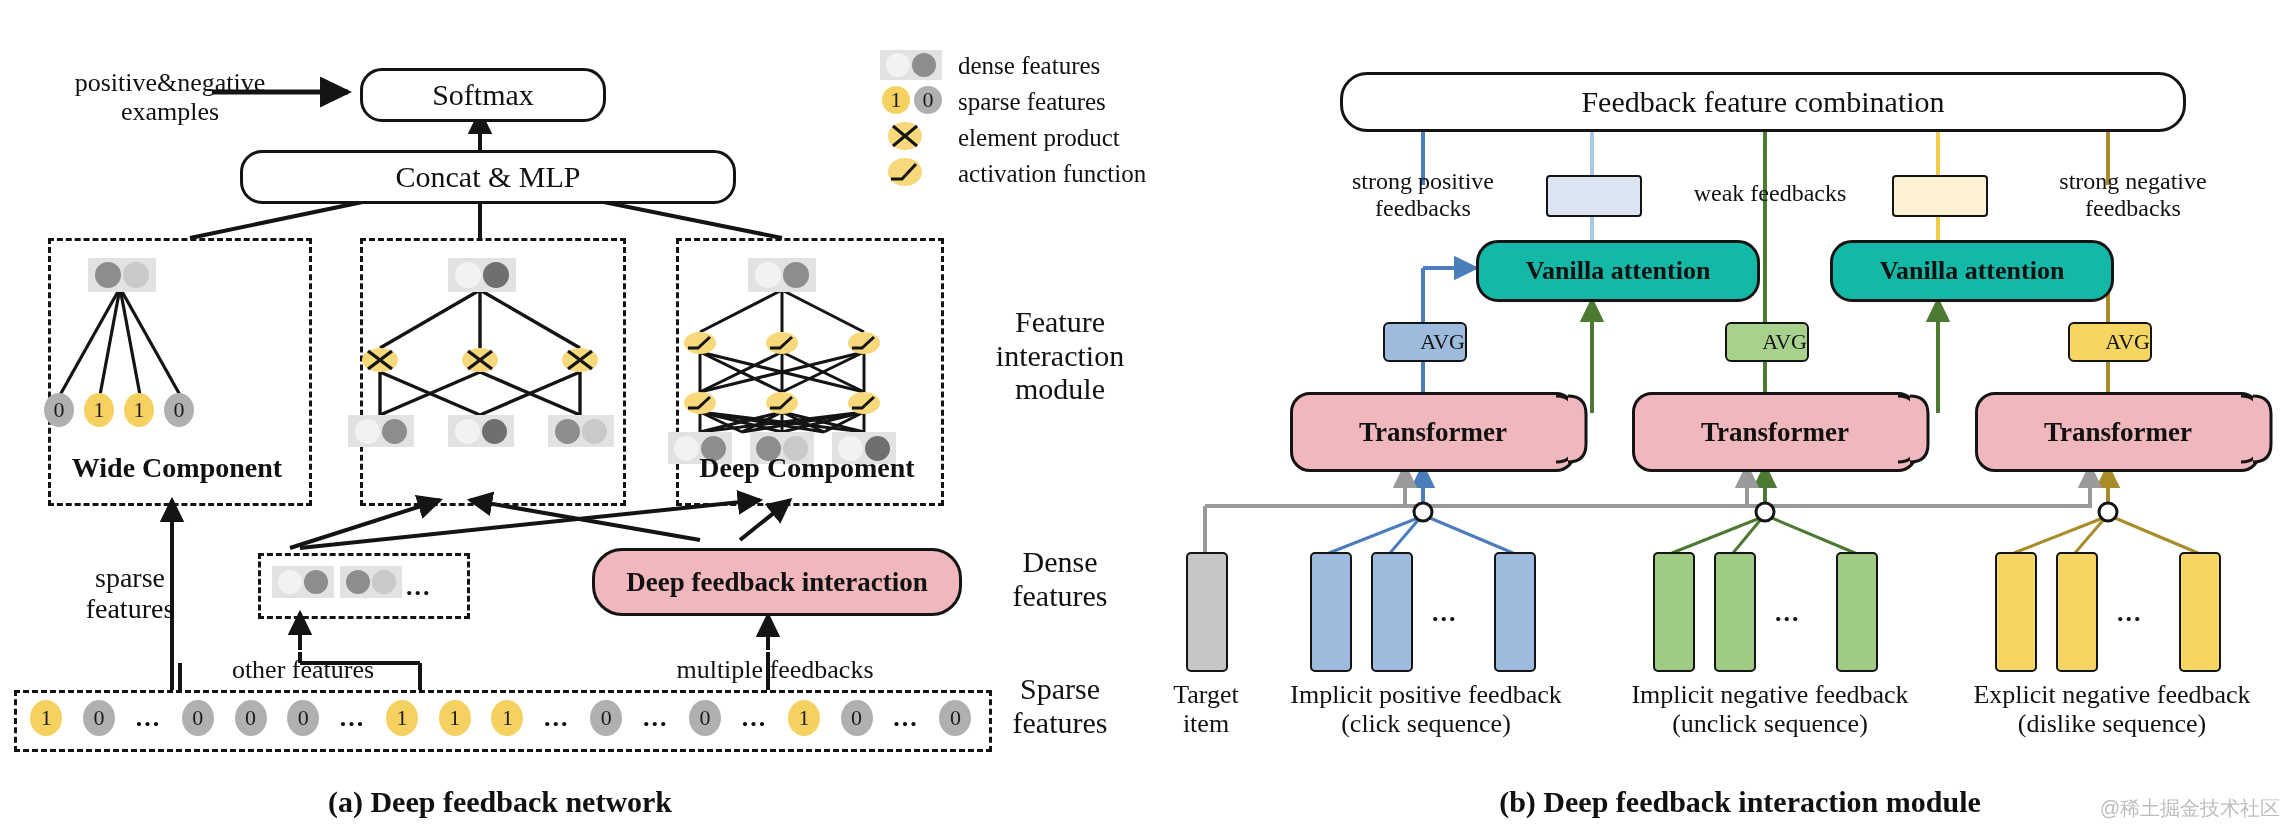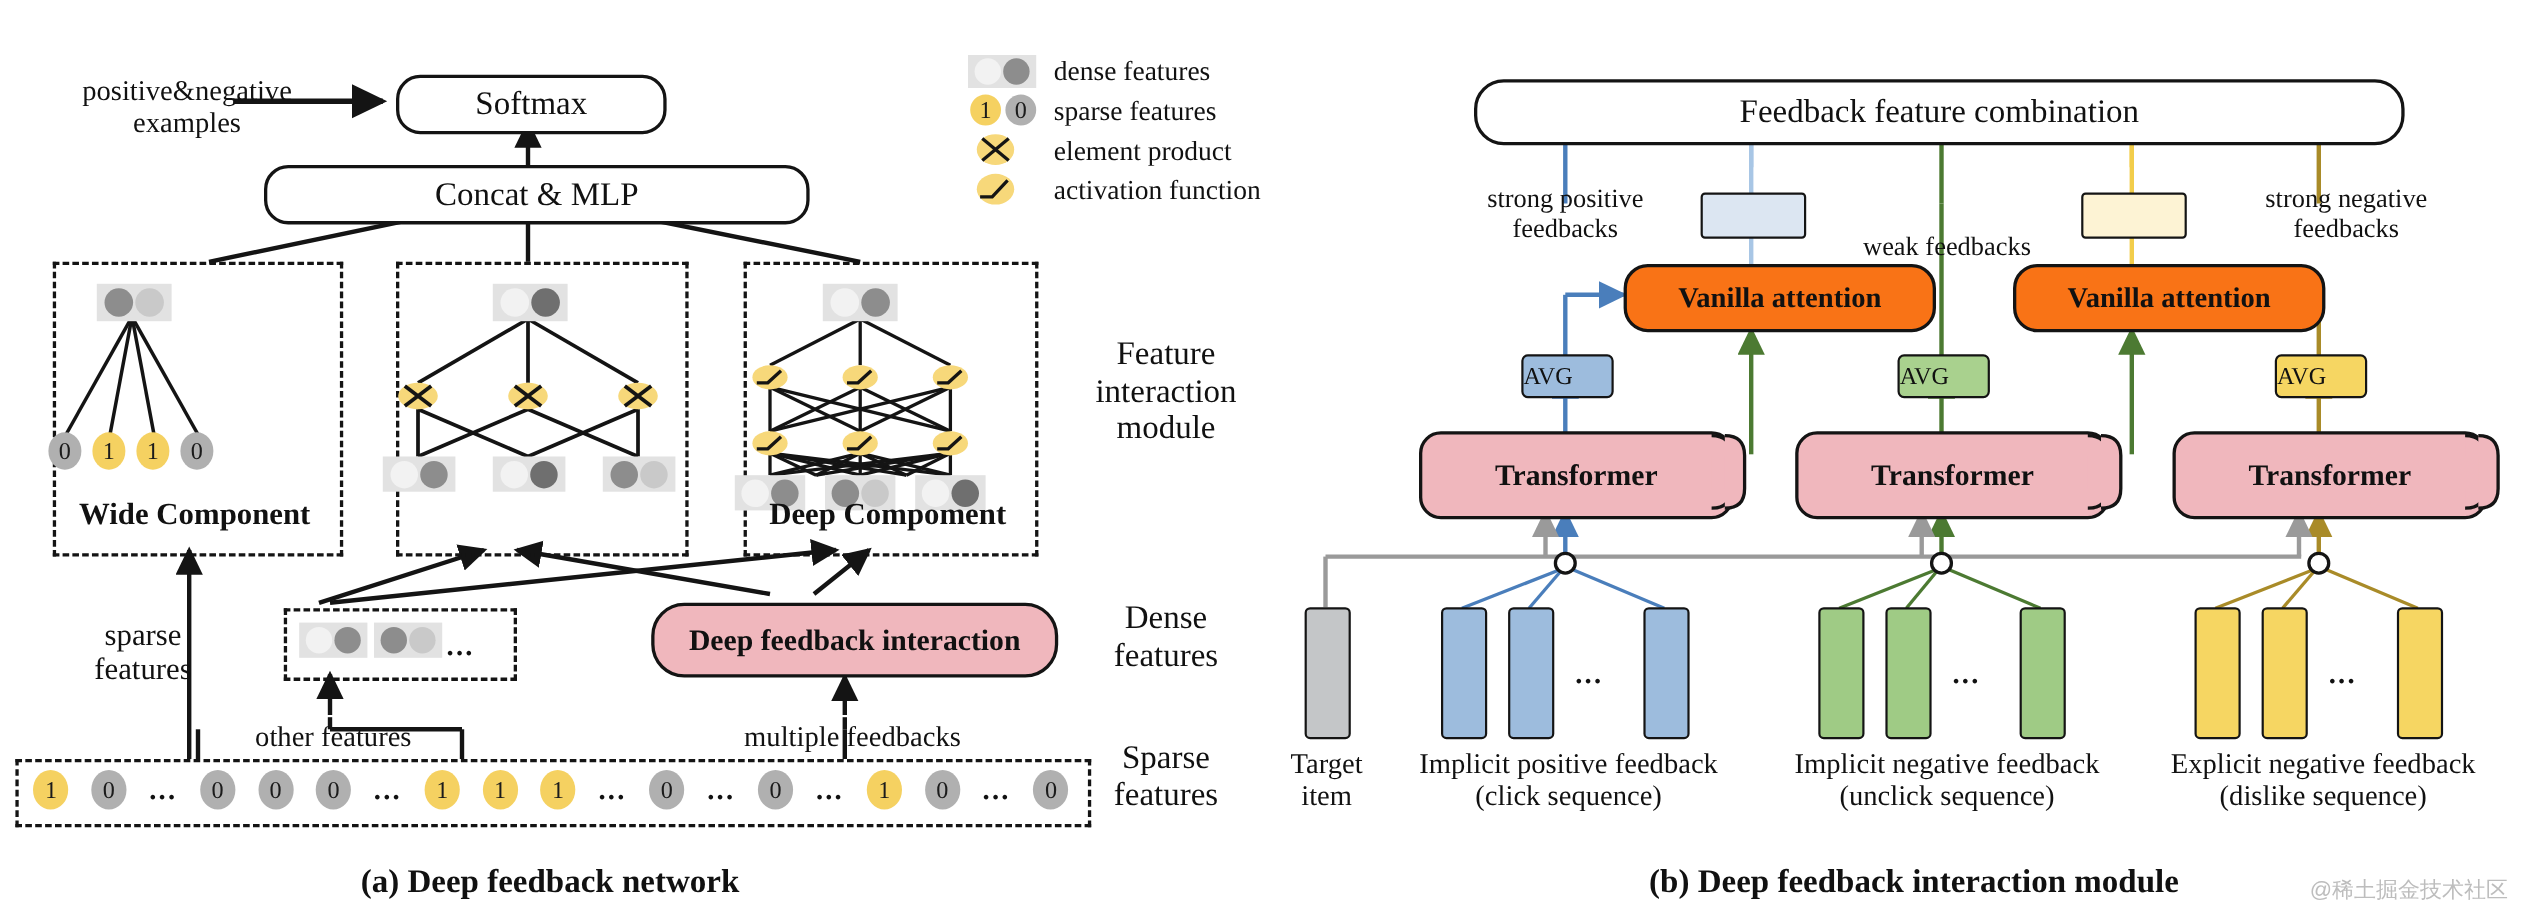--- a/index.html
+++ b/index.html
@@ -40,24 +40,24 @@
       font-size:22px;color:#1b1b1b;font-family:"Liberation Serif",serif;}
   .sp.one{background:#f5d161;}
   .sp.zero{background:#b0b0b0;}
 
   
   .node{position:absolute;border-radius:50%;background:#f7d87a;}
 
   
   .pbox{position:absolute;border:3px solid #141414;border-radius:20px;background:#f0b7bd;
         display:flex;align-items:center;justify-content:center;font-weight:bold;font-size:27px;}
-  .obox{position:absolute;border:3px solid #141414;border-radius:22px;background:#f97316;
+  .obox{position:absolute;border:3px solid #141414;border-radius:22px;background:#14b8a6;
         display:flex;align-items:center;justify-content:center;font-weight:bold;font-size:26px;}
   .avg{position:absolute;border:2px solid #141414;border-radius:6px;
-       display:flex;align-items:center;justify-content:flex-start;font-size:22px;}
+       display:flex;align-items:center;justify-content:flex-end;font-size:22px;}
   .seqbar{position:absolute;border:2px solid #141414;border-radius:5px;}
   .featbox{position:absolute;border:2px solid #141414;border-radius:4px;}
 
   .ell{position:absolute;font-size:26px;letter-spacing:2px;color:#111;font-weight:bold;}
 
   .watermark{position:absolute;right:14px;bottom:8px;font-size:20px;color:#bdbdbd;
              font-family:"Liberation Sans",sans-serif;}
 </style>
 </head>
 <body>
@@ -407,21 +407,21 @@
       </g>
     </svg>
   </div>
 
   <div class="rbox" style="left:1340px;top:72px;width:840px;height:54px;border-radius:27px;">
     <span>Feedback feature combination</span>
   </div>
 
   <div class="txt t24" style="left:1318px;top:168px;width:210px;">strong positive
 feedbacks</div>
-  <div class="txt t24" style="left:1670px;top:180px;width:200px;margin-top:32px;">weak feedbacks</div>
+  <div class="txt t24" style="left:1670px;top:180px;width:200px;">weak feedbacks</div>
   <div class="txt t24" style="left:2028px;top:168px;width:210px;">strong negative
 feedbacks</div>
 
   <div class="featbox" style="left:1546px;top:175px;width:92px;height:38px;background:#dce6f2;"></div>
   <div class="featbox" style="left:1892px;top:175px;width:92px;height:38px;background:#fdf3d4;"></div>
 
   <div class="obox" style="left:1476px;top:240px;width:278px;height:56px;">
     <span>Vanilla attention</span>
   </div>
   <div class="obox" style="left:1830px;top:240px;width:278px;height:56px;">

